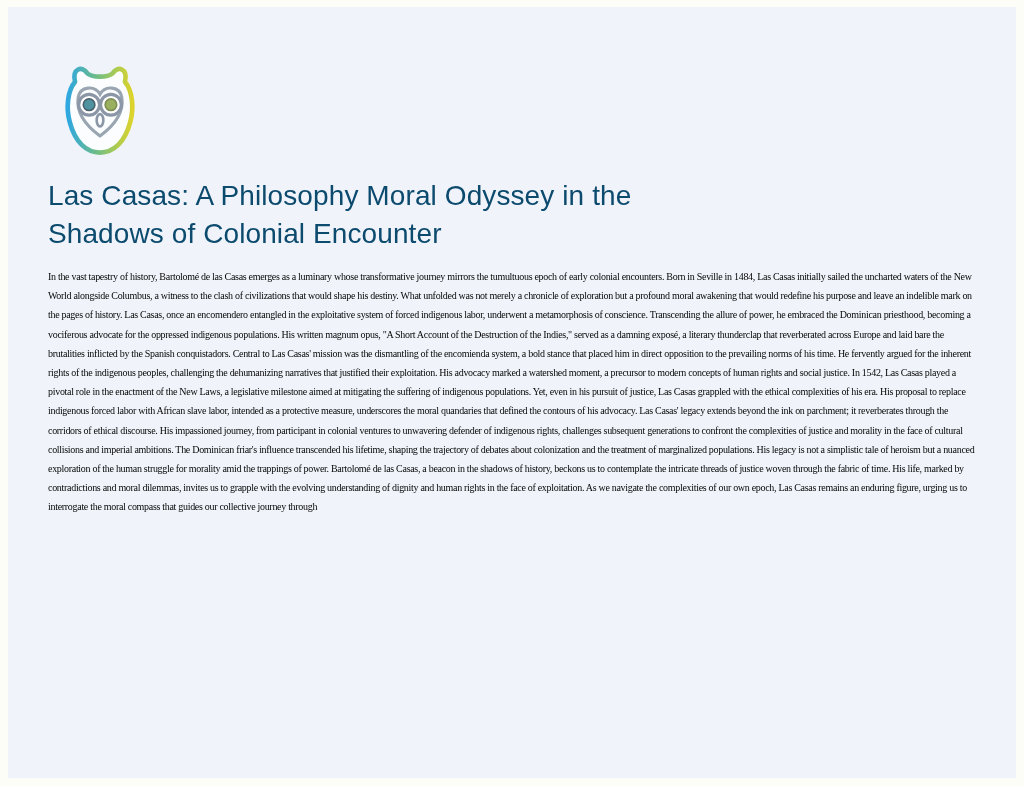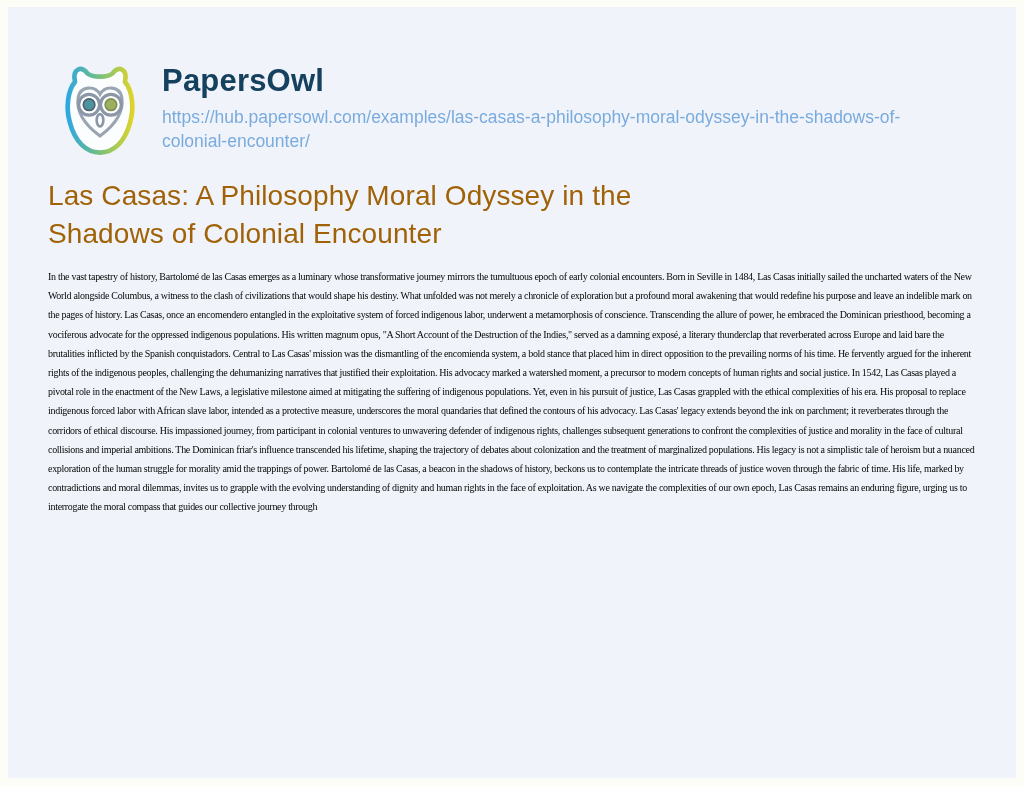--- a/index.html
+++ b/index.html
@@ -44,21 +44,21 @@
     text-decoration: none;
     word-break: break-word;
     cursor: pointer;
   }
   h1.article-title {
     margin-top: 13px;
     max-width: 655px;
     font-size: 28px;
     font-weight: 400;
     line-height: 38px;
-    color: #a16207;
+    color: #0c4a6e;
     letter-spacing: 0.1px;
   }
   p.article-body {
     margin-top: 14px;
     width: 934px;
     font-family: "Liberation Serif", serif;
     font-size: 10px;
     line-height: 19.2px;
     letter-spacing: -0.3px;
     color: #060606;
@@ -94,24 +94,20 @@
             <circle cx="39.5" cy="43" r="10" fill="#ffffff" stroke="#8b97a6" stroke-width="3"></circle>
             <circle cx="39.5" cy="43" r="5.6" fill="#4f93a0" stroke="#49606e" stroke-width="1.5"></circle>
 
             <circle cx="60.5" cy="43" r="10" fill="#ffffff" stroke="#8b97a6" stroke-width="3"></circle>
             <circle cx="60.5" cy="43" r="5.6" fill="#9ab05e" stroke="#7d8d55" stroke-width="1.5"></circle>
 
             <ellipse cx="50" cy="58" rx="3.2" ry="6" fill="none" stroke="#8b97a6" stroke-width="2.5"></ellipse>
           </svg>
         </span>
       </div>
-      <div class="header-text">
-        <div class="brand">PapersOwl</div>
-        <a class="url">https://hub.papersowl.com/examples/las-casas-a-philosophy-moral-odyssey-in-the-shadows-of-colonial-encounter/</a>
-      </div>
     </header>
 
     <h1 class="article-title">Las Casas: A Philosophy Moral Odyssey in the Shadows of Colonial Encounter</h1>
 
     <p class="article-body">In the vast tapestry of history, Bartolomé de las Casas emerges as a luminary whose transformative journey mirrors the tumultuous epoch of early colonial encounters. Born in Seville in 1484, Las Casas initially sailed the uncharted waters of the New World alongside Columbus, a witness to the clash of civilizations that would shape his destiny. What unfolded was not merely a chronicle of exploration but a profound moral awakening that would redefine his purpose and leave an indelible mark on the pages of history. Las Casas, once an encomendero entangled in the exploitative system of forced indigenous labor, underwent a metamorphosis of conscience. Transcending the allure of power, he embraced the Dominican priesthood, becoming a vociferous advocate for the oppressed indigenous populations. His written magnum opus, "A Short Account of the Destruction of the Indies," served as a damning exposé, a literary thunderclap that reverberated across Europe and laid bare the brutalities inflicted by the Spanish conquistadors. Central to Las Casas' mission was the dismantling of the encomienda system, a bold stance that placed him in direct opposition to the prevailing norms of his time. He fervently argued for the inherent rights of the indigenous peoples, challenging the dehumanizing narratives that justified their exploitation. His advocacy marked a watershed moment, a precursor to modern concepts of human rights and social justice. In 1542, Las Casas played a pivotal role in the enactment of the New Laws, a legislative milestone aimed at mitigating the suffering of indigenous populations. Yet, even in his pursuit of justice, Las Casas grappled with the ethical complexities of his era. His proposal to replace indigenous forced labor with African slave labor, intended as a protective measure, underscores the moral quandaries that defined the contours of his advocacy. Las Casas' legacy extends beyond the ink on parchment; it reverberates through the corridors of ethical discourse. His impassioned journey, from participant in colonial ventures to unwavering defender of indigenous rights, challenges subsequent generations to confront the complexities of justice and morality in the face of cultural collisions and imperial ambitions. The Dominican friar's influence transcended his lifetime, shaping the trajectory of debates about colonization and the treatment of marginalized populations. His legacy is not a simplistic tale of heroism but a nuanced exploration of the human struggle for morality amid the trappings of power. Bartolomé de las Casas, a beacon in the shadows of history, beckons us to contemplate the intricate threads of justice woven through the fabric of time. His life, marked by contradictions and moral dilemmas, invites us to grapple with the evolving understanding of dignity and human rights in the face of exploitation. As we navigate the complexities of our own epoch, Las Casas remains an enduring figure, urging us to interrogate the moral compass that guides our collective journey through</p>
 
   </div>
 </div>
 
 </body></html>

